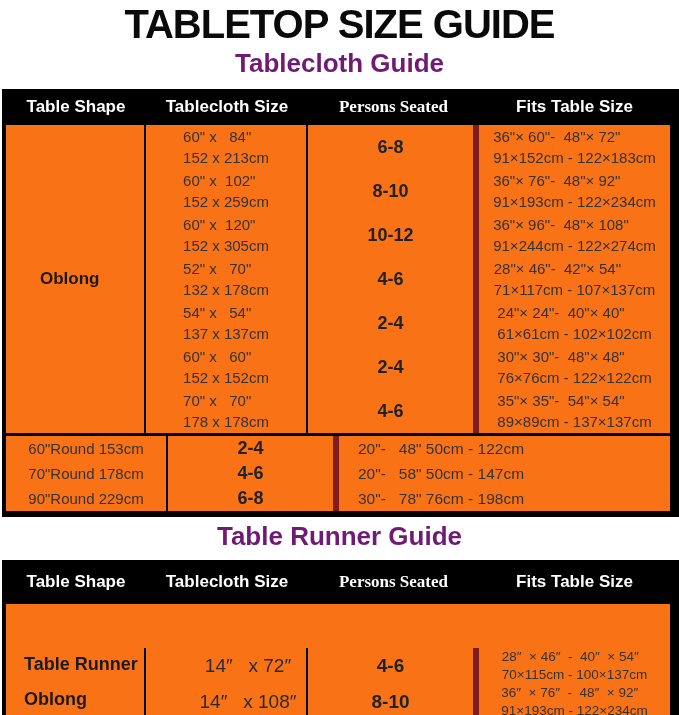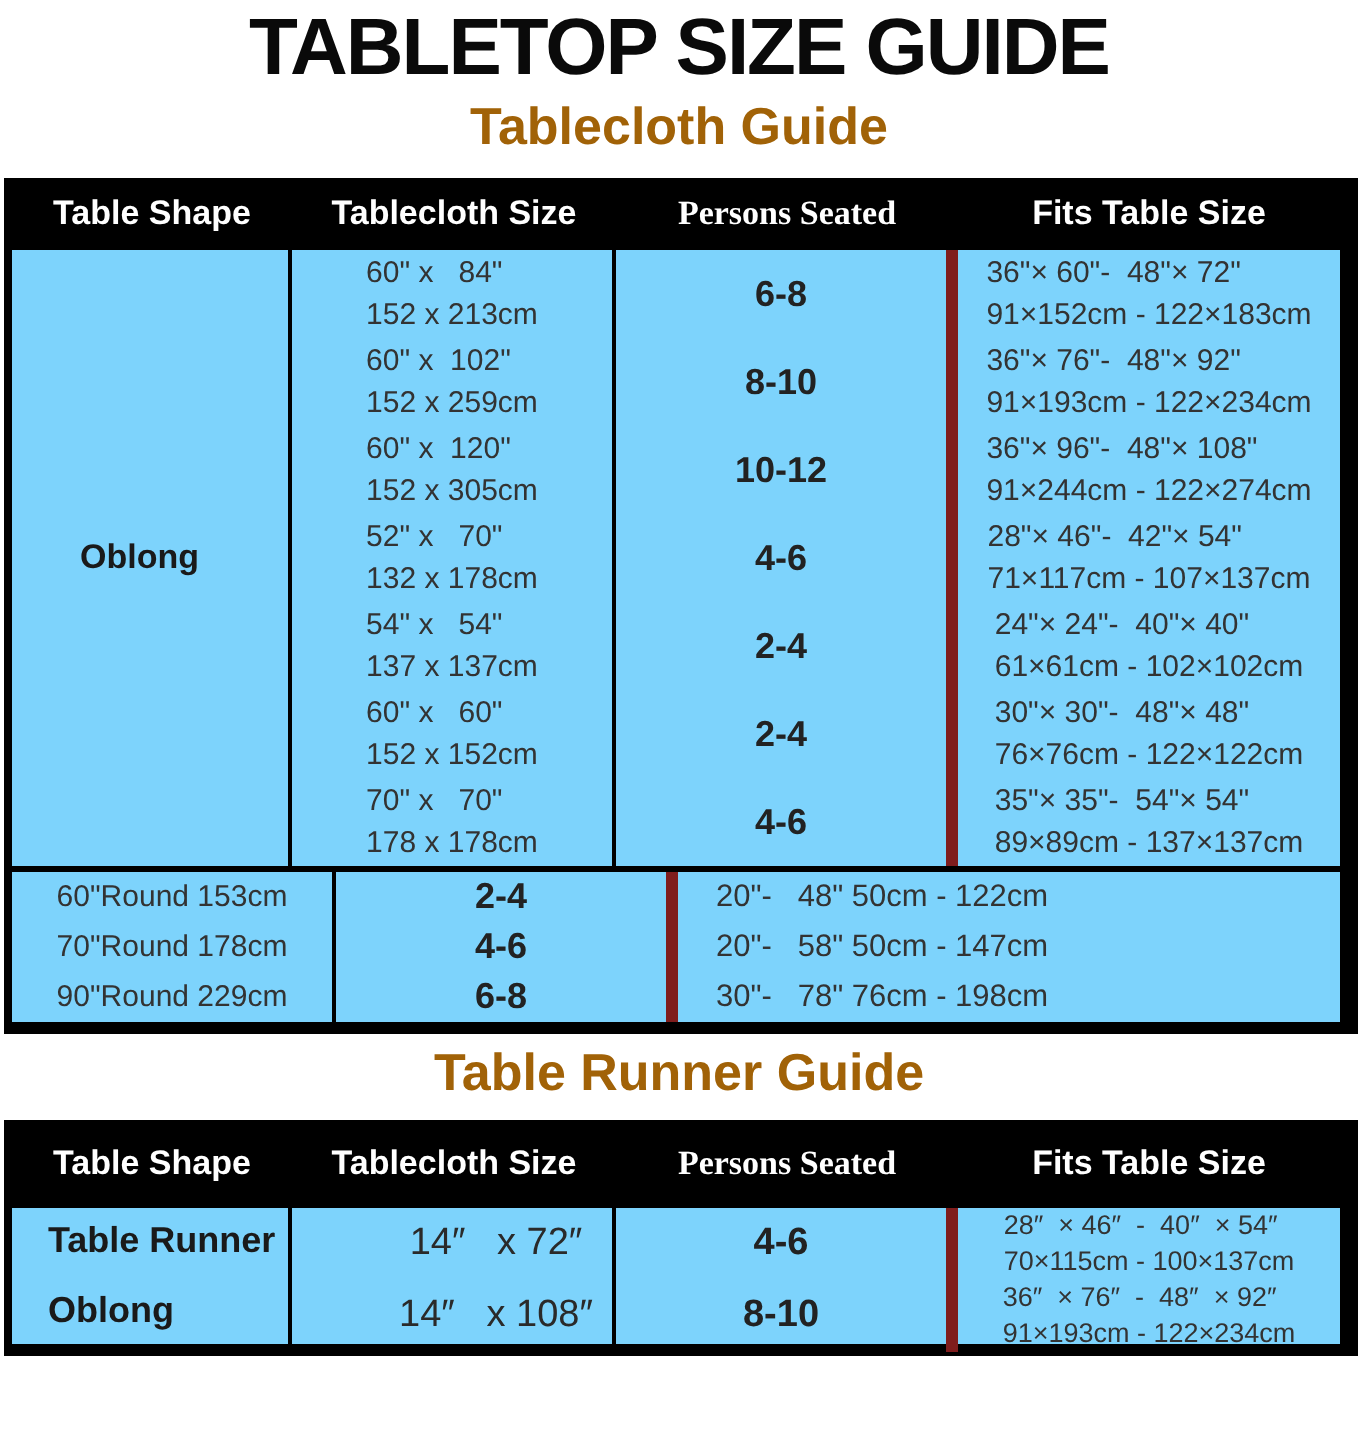--- a/index.html
+++ b/index.html
@@ -9,31 +9,31 @@
     font-family: "Liberation Sans", sans-serif;
     color: #111; overflow: hidden;
   }
   .page-title {
     margin-top: 2px; text-align: center;
     font-size: 40px; font-weight: bold; letter-spacing: -1px;
     line-height: 44px; color: #0a0a0a;
   }
   .guide-subtitle {
     text-align: center; font-size: 26px; font-weight: bold;
-    line-height: 30px; color: #a16207;
+    line-height: 30px; color: #701a75;
   }
   .guide-subtitle.first { margin-top: 2px; margin-bottom: 11px; }
   .guide-subtitle.second { margin-top: 4px; margin-bottom: 9px; }
 
   .gtable {
     margin-left: 2px;
     border-left: 4px solid #000;
     border-right: 9px solid #000;
     border-bottom: 6px solid #000;
-    background: #7dd3fc;
+    background: #f97316;
   }
   .thead {
     display: flex; align-items: center;
     background: #000; color: #fff;
     font-weight: bold; font-size: 17px;
   }
   .t1 .thead { height: 36px; }
   .t2 .thead { height: 44px; }
   .th { text-align: center; }
   .th.h1 { width: 140px; }
@@ -52,21 +52,21 @@
   .shape-label { font-weight: bold; color: #1a1a1a; }
   .t1 .shape-label { font-size: 17px; }
   .t2 .shape-label { font-size: 18px; }
 
   .rows-col { flex: 1; display: flex; flex-direction: column; }
   .drow { display: flex; }
   .t1 .sec-oblong { height: 308px; }
   .t1 .sec-oblong .drow { height: 44px; }
   .t1 .sec-round { height: 78px; border-top: 3px solid #000; }
   .t1 .sec-round .drow { height: 25px; }
-  .t2 .sec-runner { height: 68px; }
+  .t2 .sec-runner { height: 68px; margin-top: 44px; }
   .t2 .sec-runner .drow { height: 46px; }
 
   .cell {
     display: flex; align-items: center; justify-content: center;
     height: 100%; color: #333;
   }
   .cell.size    { width: 162px; border-right: 2px solid #000; }
   .cell.persons { width: 171px; border-right: 6px solid #7f1d1d; font-size: 18px; color: #222; font-weight: bold; }
   .cell.fits    { flex: 1; }
   .t2 .cell.persons { font-size: 19px; }

